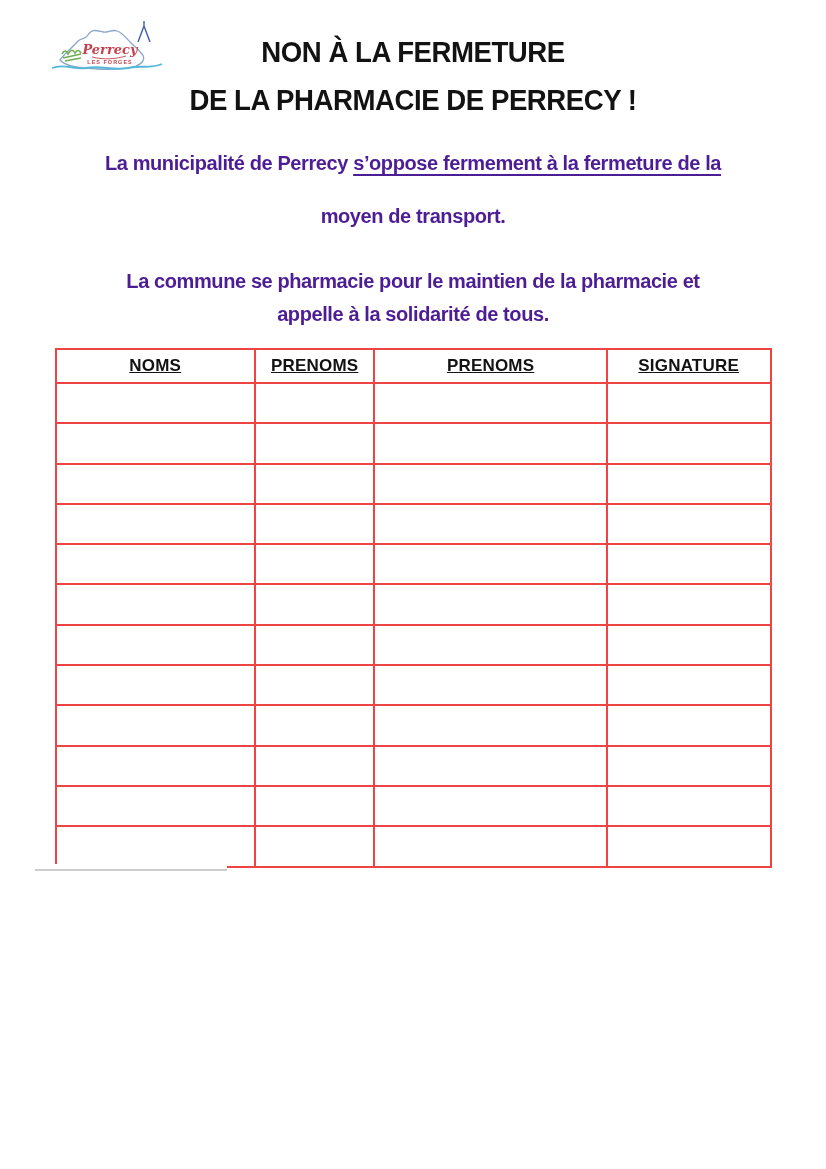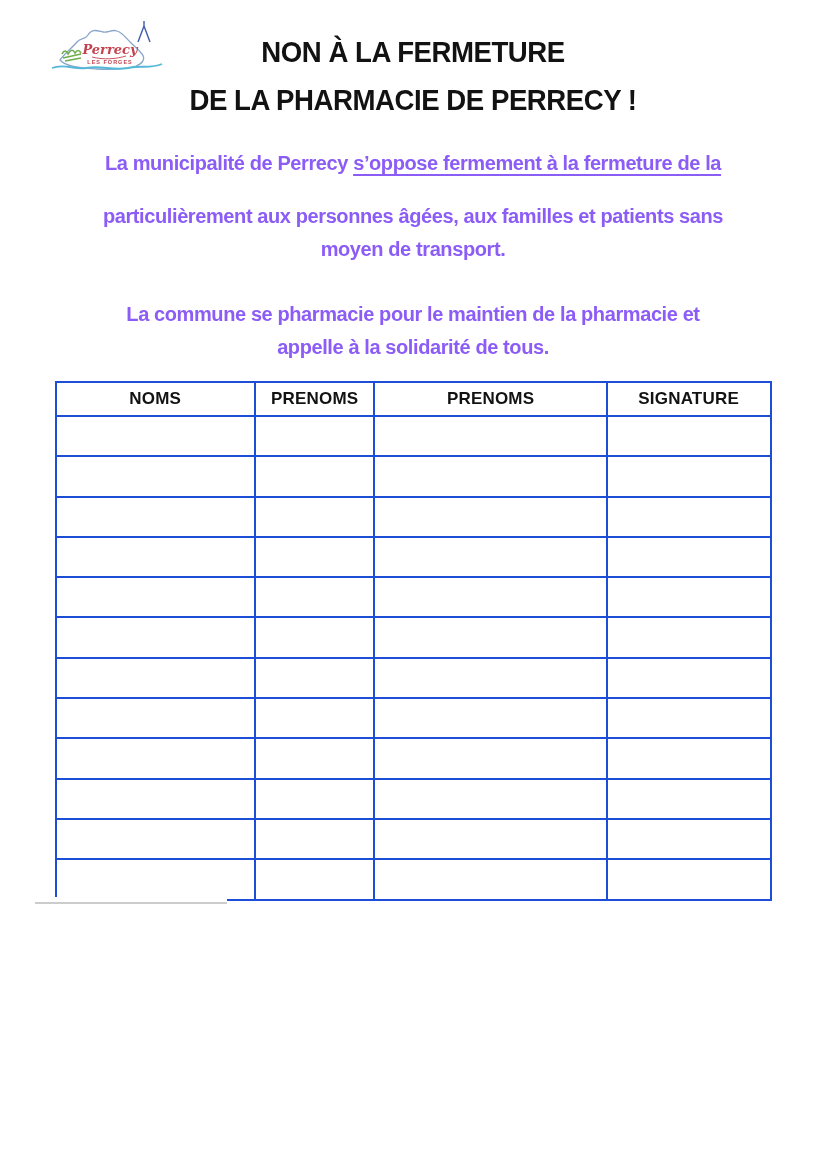--- a/index.html
+++ b/index.html
@@ -22,39 +22,39 @@
     text-align:center;
     font-size:30px;
     line-height:48px;
     letter-spacing:-0.5px;
     transform:scaleX(0.92);
     transform-origin:50% 0;
     color:#121212;
   }
   
   .content { width:724px; margin:0 auto; text-align:center; }
-  .para { font-size:20px; line-height:33px; letter-spacing:-0.4px; color:#8b5cf6; }
+  .para { font-size:20px; line-height:33px; letter-spacing:-0.4px; color:#4c1d95; }
   .para div { white-space:nowrap; }
   .p-intro   { margin-top:23px; }
   .p-service { margin-top:20px; }
   .p-commune { margin-top:32px; }
   .p-cta     { margin-top:19px; }
   .u {
     text-decoration:underline;
     text-decoration-thickness:2px;
     text-underline-offset:4px;
   }
   
   .table-wrap { position:relative; width:717px; margin:17px auto 0 auto; }
   table.sig {
     width:717px;
     border-collapse:collapse;
     table-layout:fixed;
   }
-  table.sig th, table.sig td { border:2px solid #1d4ed8; }
+  table.sig th, table.sig td { border:2px solid #ef4444;text-decoration:underline; }
   table.sig th {
     height:34px;
     font-size:17px;
     letter-spacing:0.2px;
     text-align:center;
     vertical-align:middle;
     color:#121212;
   }
   table.sig td { height:40.3px; background:#ffffff; }
   col.c-noms      { width:27.9%; }
@@ -100,21 +100,20 @@
 
   <div class="content">
 
     <div class="para p-intro">
       <div>
         <span>La municipalité de Perrecy </span><span class="u">s’oppose fermement à la fermeture de la</span>
       </div>
     </div>
 
     <div class="para p-service">
-      <div>particulièrement aux personnes âgées, aux familles et patients sans</div>
       <div>moyen de transport.</div>
     </div>
 
     <div class="para p-commune">
       <div>La commune se pharmacie pour le maintien de la pharmacie et</div>
       <div>appelle à la solidarité de tous.</div>
     </div>
 
   </div>
 

